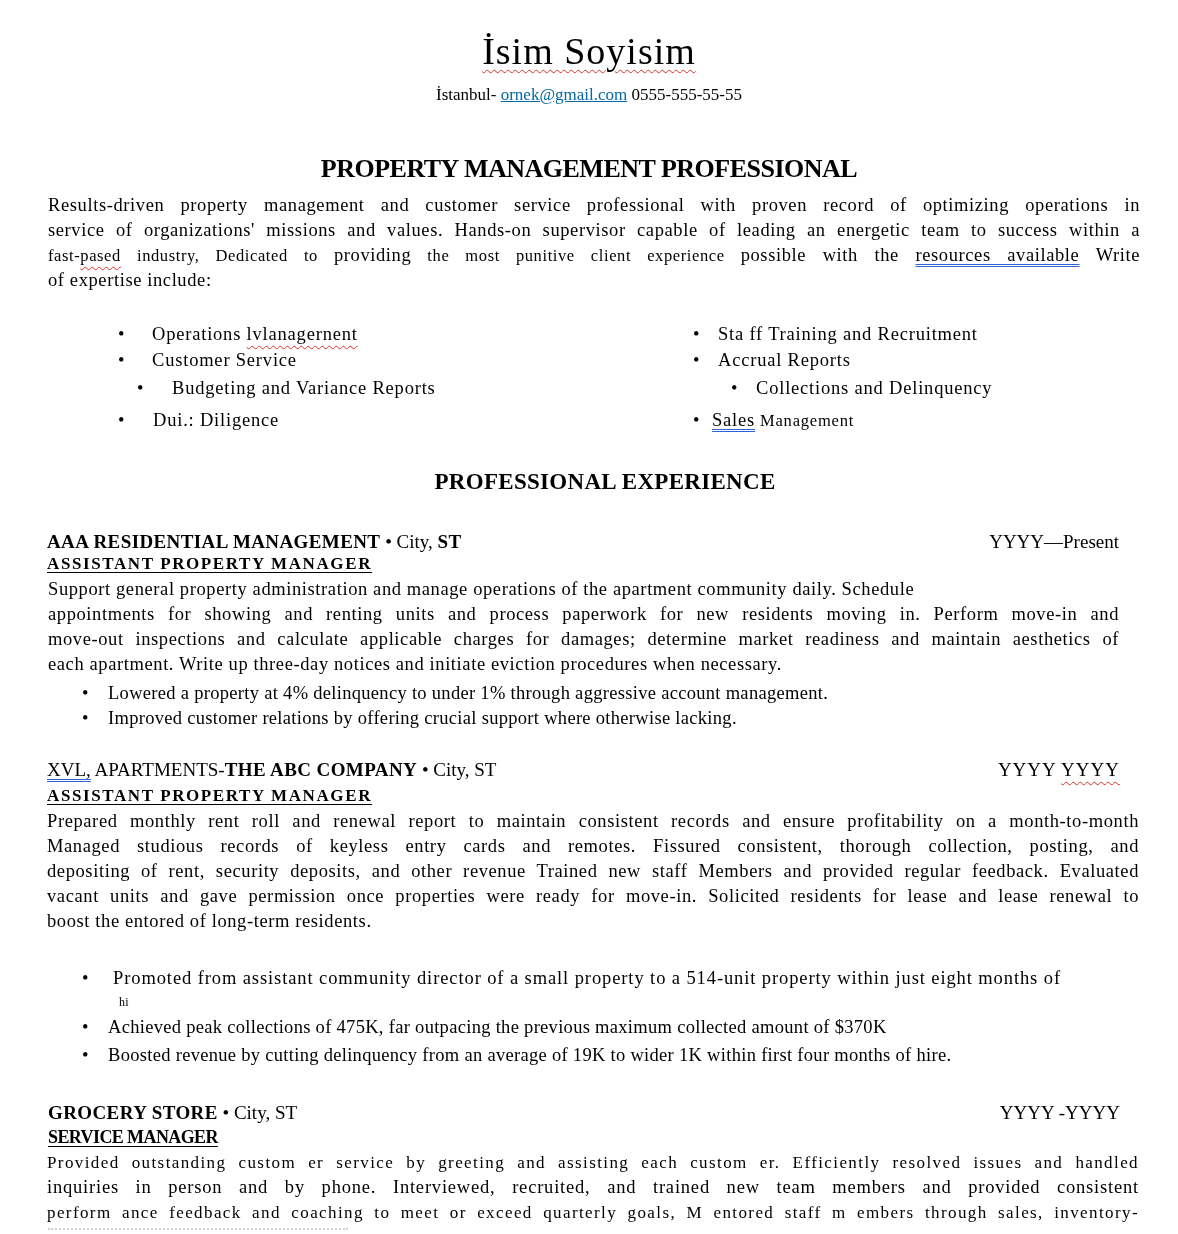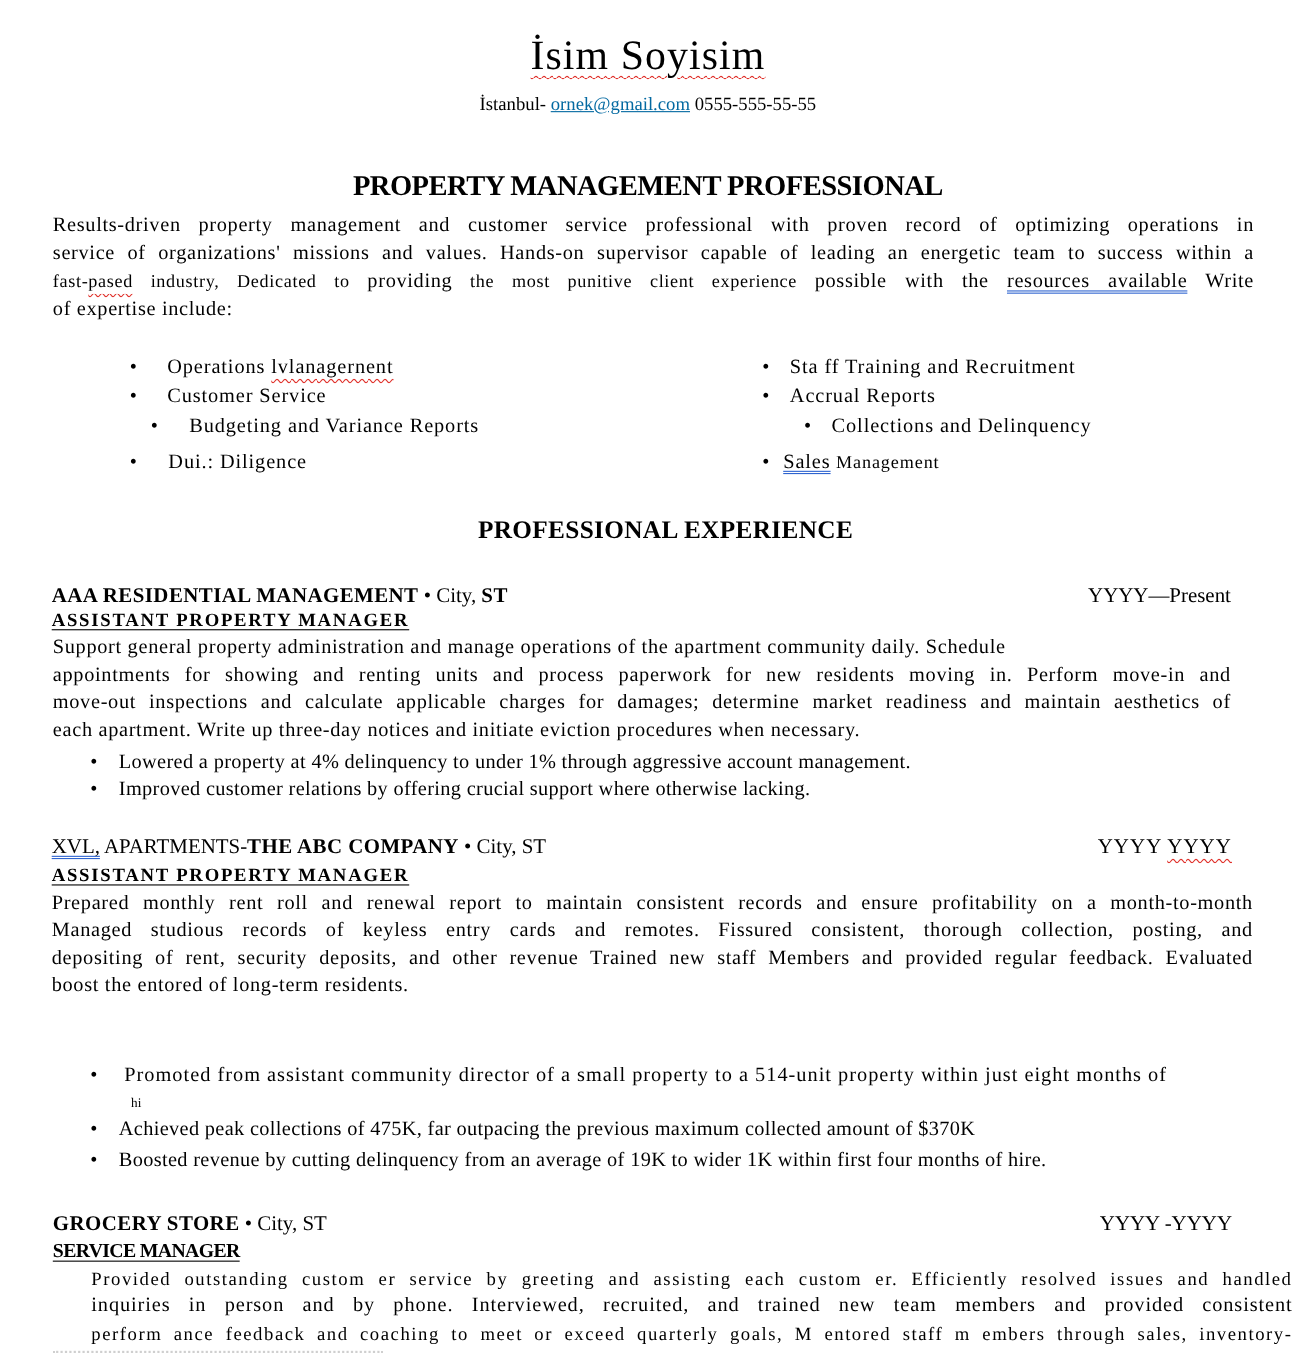--- a/index.html
+++ b/index.html
@@ -126,37 +126,38 @@
     <span class="blue-ul">XVL,</span><span> APARTMENTS-</span><b>THE ABC COMPANY</b><span> • </span><span>City, ST</span>
   </div>
   <div class="abs dates" style="right:58px; top:758px; letter-spacing:1px;">
     <span>YYYY </span><span class="squiggle">YYYY</span>
   </div>
   <div class="abs role" style="left:47px; top:785px;">ASSISTANT PROPERTY MANAGER</div>
   <div class="para" style="top:809px; left:47px; width:1092px;">
     <span class="ln">Prepared monthly rent roll and renewal report to maintain consistent records and ensure profitability on a month-to-month</span>
     <span class="ln">Managed studious records of keyless entry cards and remotes. Fissured consistent, thorough collection, posting, and</span>
     <span class="ln">depositing of rent, security deposits, and other revenue Trained new staff Members and provided regular feedback. Evaluated</span>
+    <span class="ln">vacant units and gave permission once properties were ready for move-in. Solicited residents for lease and lease renewal to</span>
     <span class="ln last">boost the entored of long-term residents.</span>
   </div>
   <div class="bl" style="left:82px; top:966px; letter-spacing:0.9px;">
     <span class="bul" style="width:31px">•</span><span>Promoted from assistant community director of a small property to a 514-unit property within just eight months of</span>
   </div>
   <div class="bl" style="left:119px; top:990px; font-size:12px;">hi</div>
   <div class="bl" style="left:82px; top:1015px;">
     <span class="bul">•</span><span>Achieved peak collections of 475K, far outpacing the previous maximum collected amount of $370K</span>
   </div>
   <div class="bl" style="left:82px; top:1043px;">
     <span class="bul">•</span><span>Boosted revenue by cutting delinquency from an average of 19K to wider 1K within first four months of hire.</span>
   </div>
 
   <div class="abs job-head" style="left:48px; top:1101px;">
     <b>GROCERY STORE</b><span> • </span><span>City, ST</span>
   </div>
   <div class="abs dates" style="right:58px; top:1101px;">YYYY -YYYY</div>
   <div class="abs role narrow" style="left:48px; top:1126px;">SERVICE MANAGER</div>
-  <div class="para" style="top:1150px; left:47px; width:1092px; letter-spacing:1.4px;margin-left:36px;">
+  <div class="para" style="top:1150px; left:47px; width:1092px; letter-spacing:1.4px;">
     <span class="ln" style="font-size:17px;">Provided outstanding custom er service by greeting and assisting each custom er. Efficiently resolved issues and handled</span>
     <span class="ln" style="letter-spacing:0.8px;">inquiries in person and by phone. Interviewed, recruited, and trained new team members and provided consistent</span>
     <span class="ln" style="font-size:17px;">perform ance feedback and coaching to meet or exceed quarterly goals, M entored staff m embers through sales, inventory-</span>
   </div>
   <div class="abs fade" style="left:48px; top:1228px; width:300px; height:6px; border-top:2px dotted #777;"></div>
 </div>
 
 </body></html>

